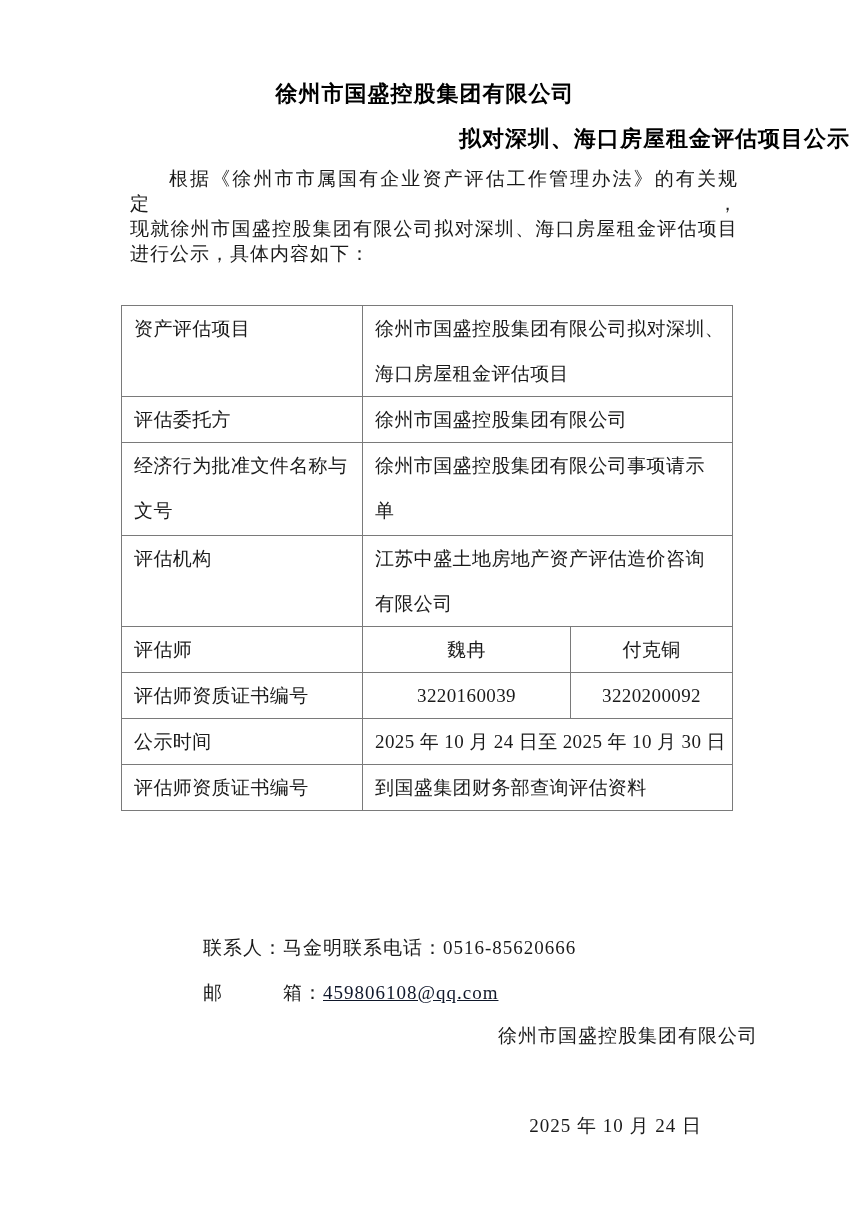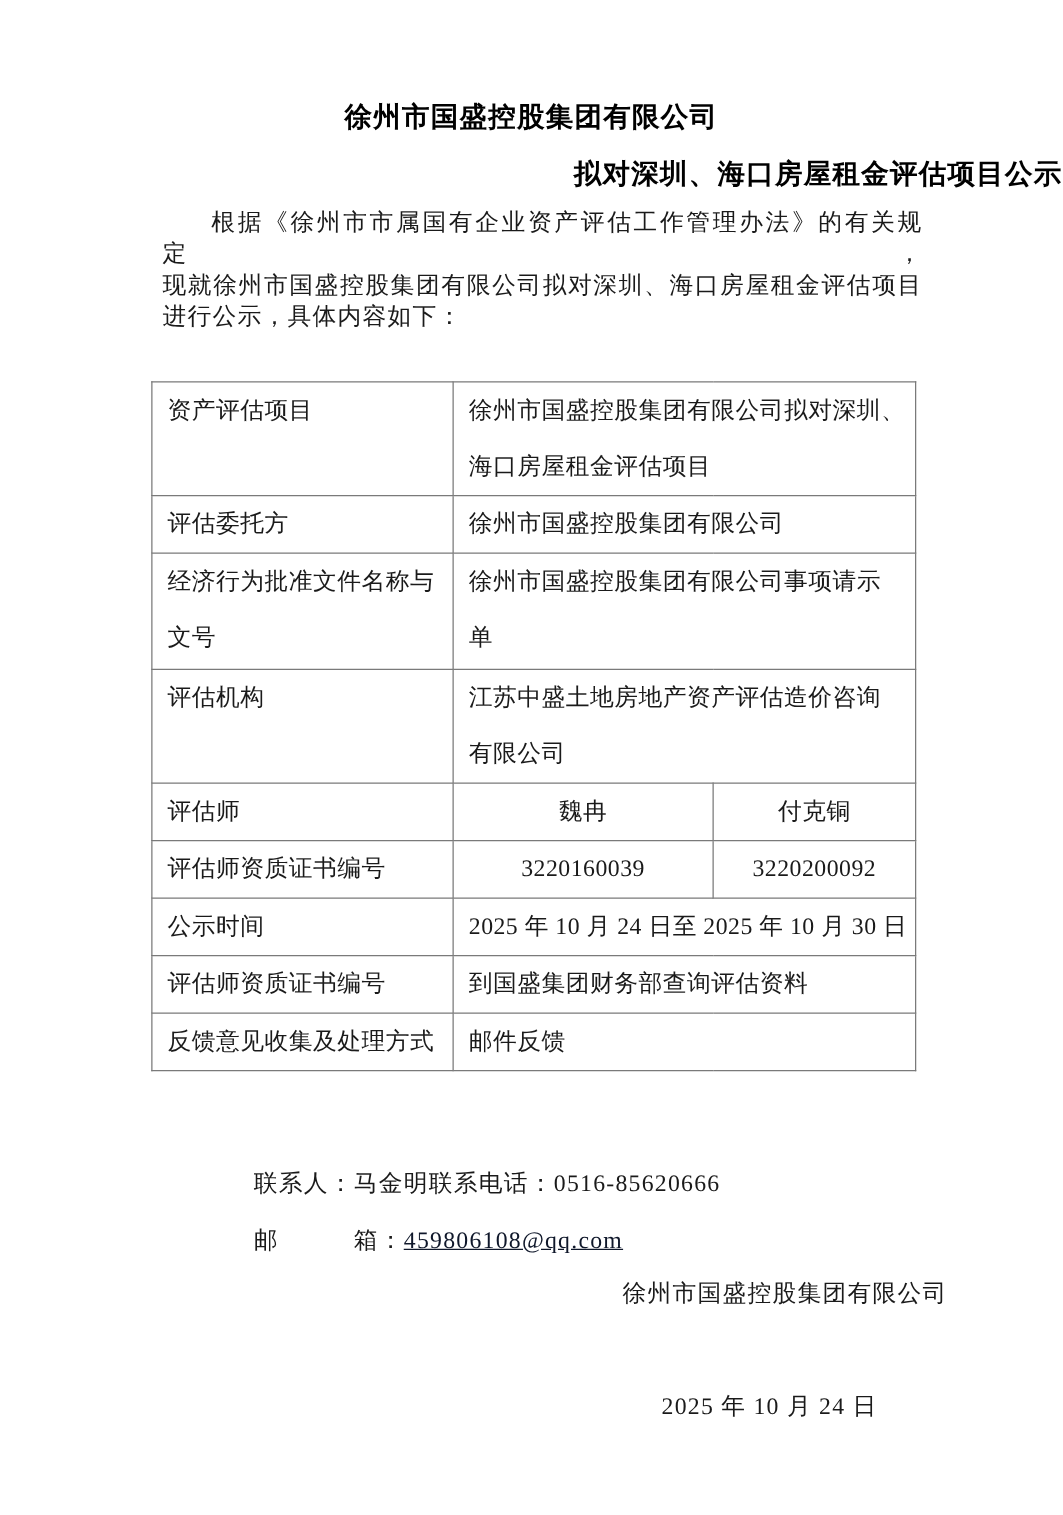--- a/index.html
+++ b/index.html
@@ -156,24 +156,20 @@
     <td class="center nowrap">3220200092</td>
   </tr>
   <tr class="h44">
     <td class="nowrap">公示时间</td>
     <td colspan="2" class="nowrap">2025 年 10 月 24 日至 2025 年 10 月 30 日</td>
   </tr>
   <tr class="h45">
     <td class="nowrap">评估师资质证书编号</td>
     <td colspan="2" class="nowrap">到国盛集团财务部查询评估资料</td>
   </tr>
-  <tr class="h45">
-    <td class="nowrap">反馈意见收集及处理方式</td>
-    <td colspan="2" class="nowrap">邮件反馈</td>
-  </tr>
 </tbody>
   </table>
 
 <div class="footer-line" id="contact-line">联系人：马金明联系电话：0516-85620666</div>
 
 <div class="footer-line" id="email-line">
   <span>邮　　　箱：</span><a href="#">459806108@qq.com</a>
 </div>
 
 <div class="footer-line" id="signature-line">徐州市国盛控股集团有限公司</div>

